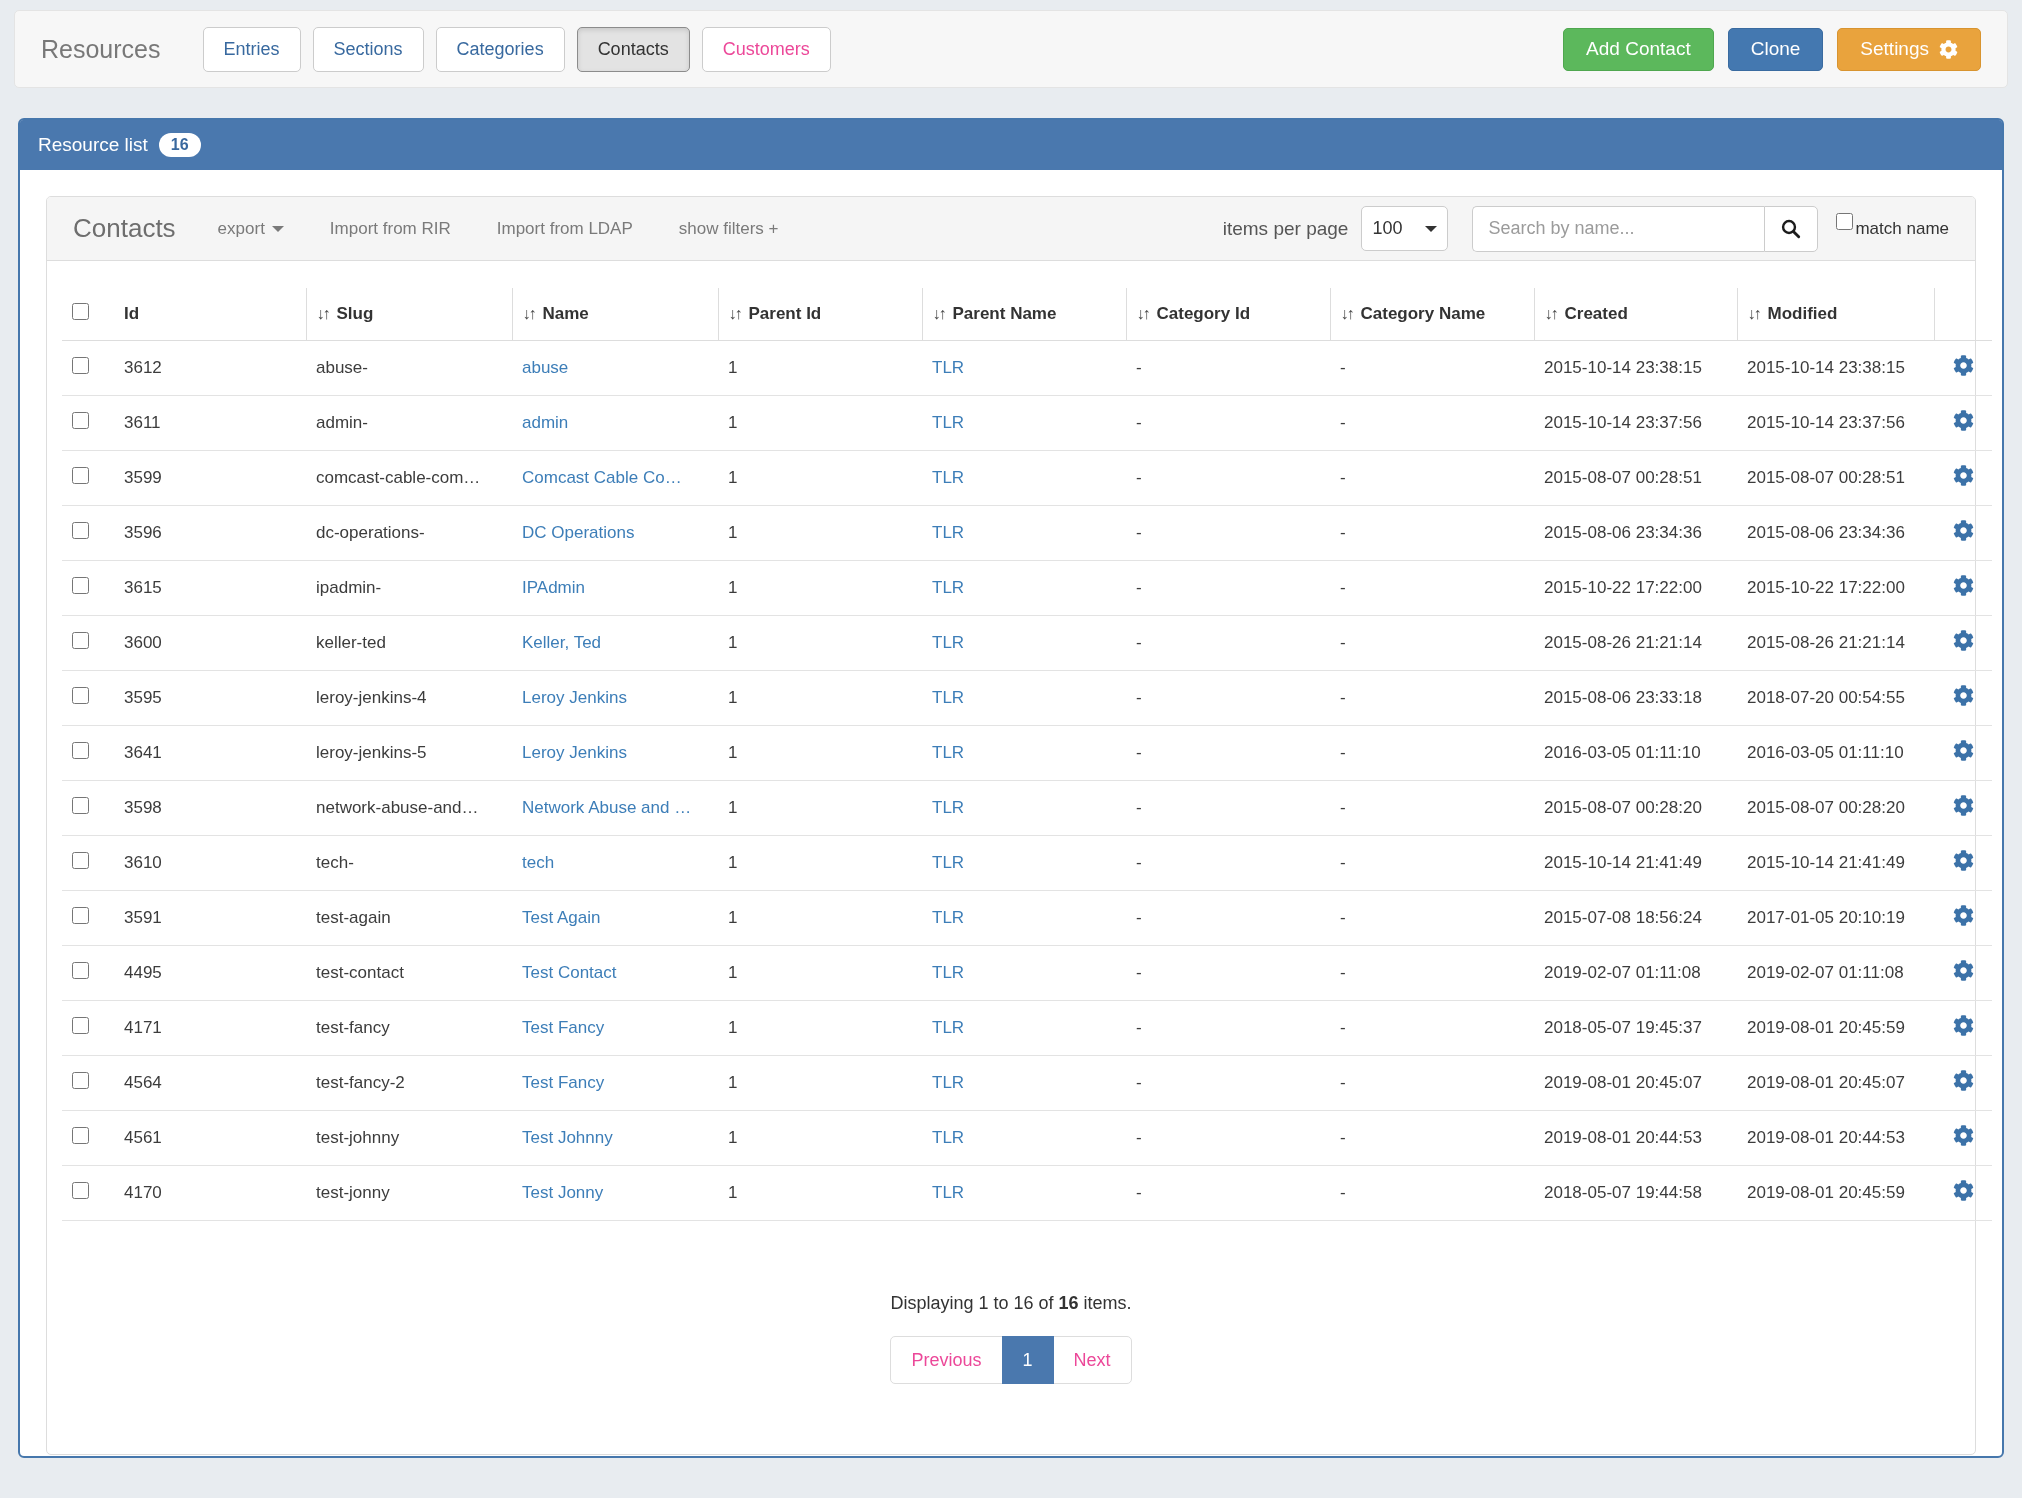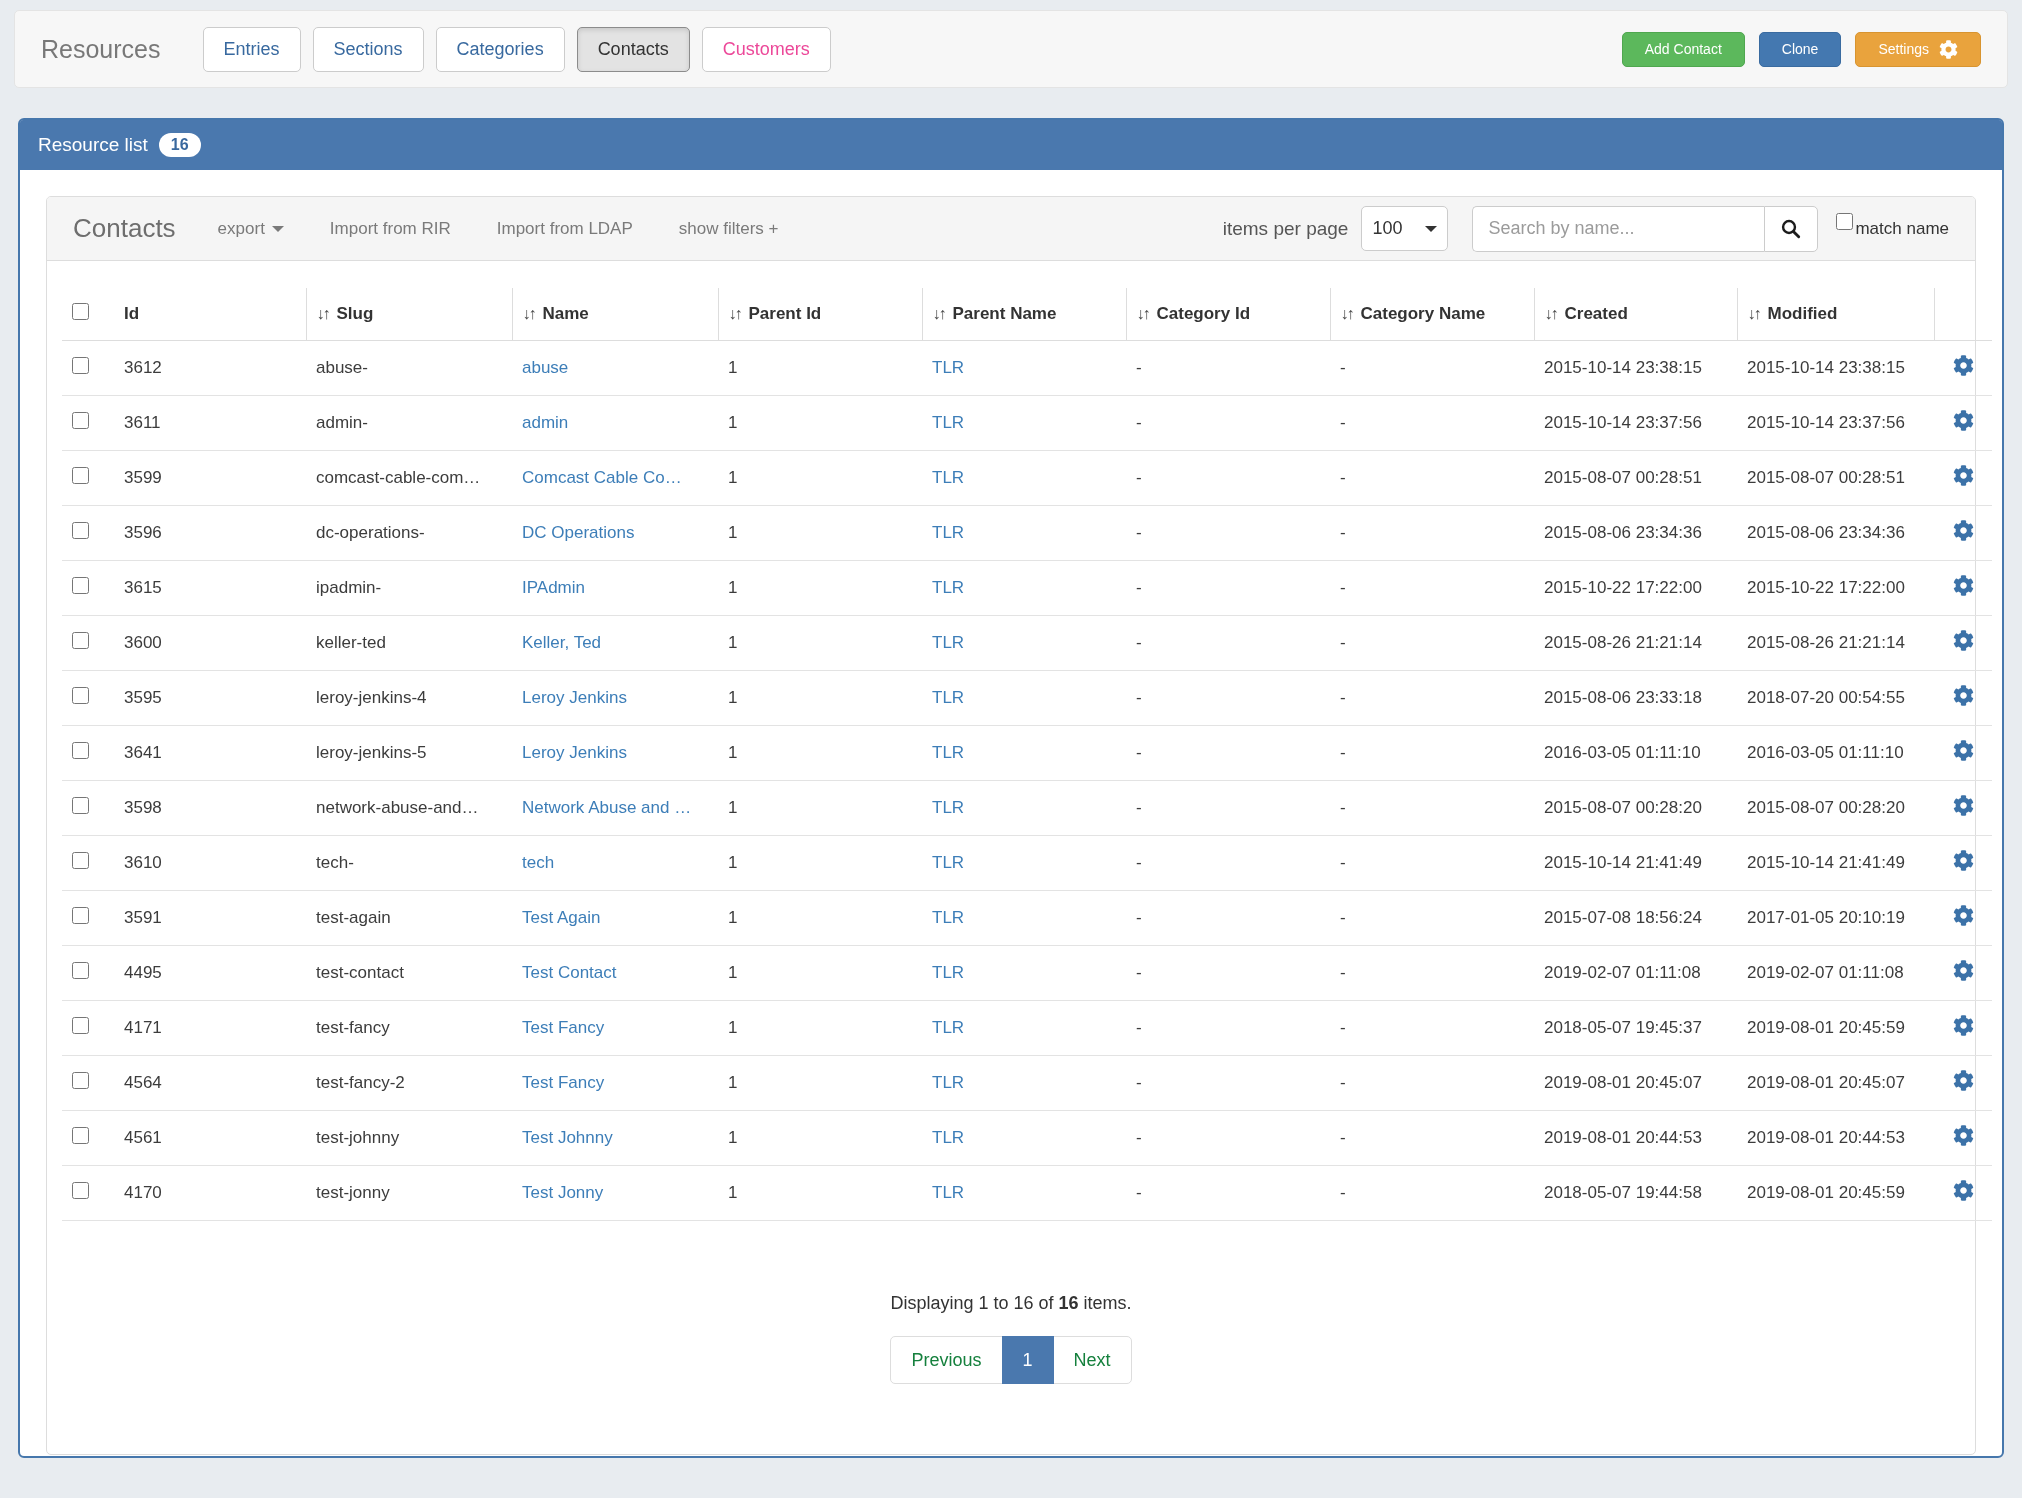--- a/index.html
+++ b/index.html
@@ -25,21 +25,21 @@
     background:#fff; border:1px solid #ccc; color:#38699f; cursor:pointer;
     font-family:"Liberation Sans", sans-serif;
   }
   .tab.active {
     background:#e3e3e3; border-color:#8c8c8c; color:#333;
     box-shadow:inset 0 2px 5px rgba(0,0,0,.12);
   }
   .tab.plain { color:#ec4899; }
   .actions { margin-left:auto; display:flex; gap:14px; }
   .btn {
-    height:35px; padding:0 22px; font-size:14px; color:#fff; border-radius:5px;
+    height:43px; padding:0 22px; font-size:19px; color:#fff; border-radius:5px;
     border:1px solid transparent; display:flex; align-items:center; gap:10px;
     cursor:pointer; font-family:"Liberation Sans", sans-serif;
   }
   .btn.green  { background:#5cb85c; border-color:#4fa74f; }
   .btn.blue   { background:#4478b0; border-color:#3a6ba0; }
   .btn.orange { background:#e9a33d; border-color:#d89430; }
   .btn svg { display:block; }
 
   
   .panel {
@@ -110,21 +110,21 @@
   td a.cell-link { color:#3d7eb8; text-decoration:none; cursor:pointer; }
   td input[type=checkbox], th input[type=checkbox] { width:17px; height:17px; margin:0; }
   .gear-cell { text-align:center; }
   .gear-cell svg { cursor:pointer; }
 
   
   .display-info { text-align:center; margin-top:72px; font-size:18px; color:#333; }
   .display-info b { font-weight:bold; }
   .pagination { display:flex; justify-content:center; margin-top:22px; }
   .page {
-    height:48px; padding:0 20px; border:1px solid #ddd; background:#fff; color:#15803d;
+    height:48px; padding:0 20px; border:1px solid #ddd; background:#fff; color:#ec4899;
     font-size:18px; display:flex; align-items:center; cursor:pointer; margin-left:-1px;
     font-family:"Liberation Sans", sans-serif;
   }
   .page.first { border-radius:5px 0 0 5px; margin-left:0; }
   .page.last  { border-radius:0 5px 5px 0; }
   .page.current { background:#4a78ae; border-color:#4a78ae; color:#fff; position:relative; }
 </style>
 </head>
 <body>
 

